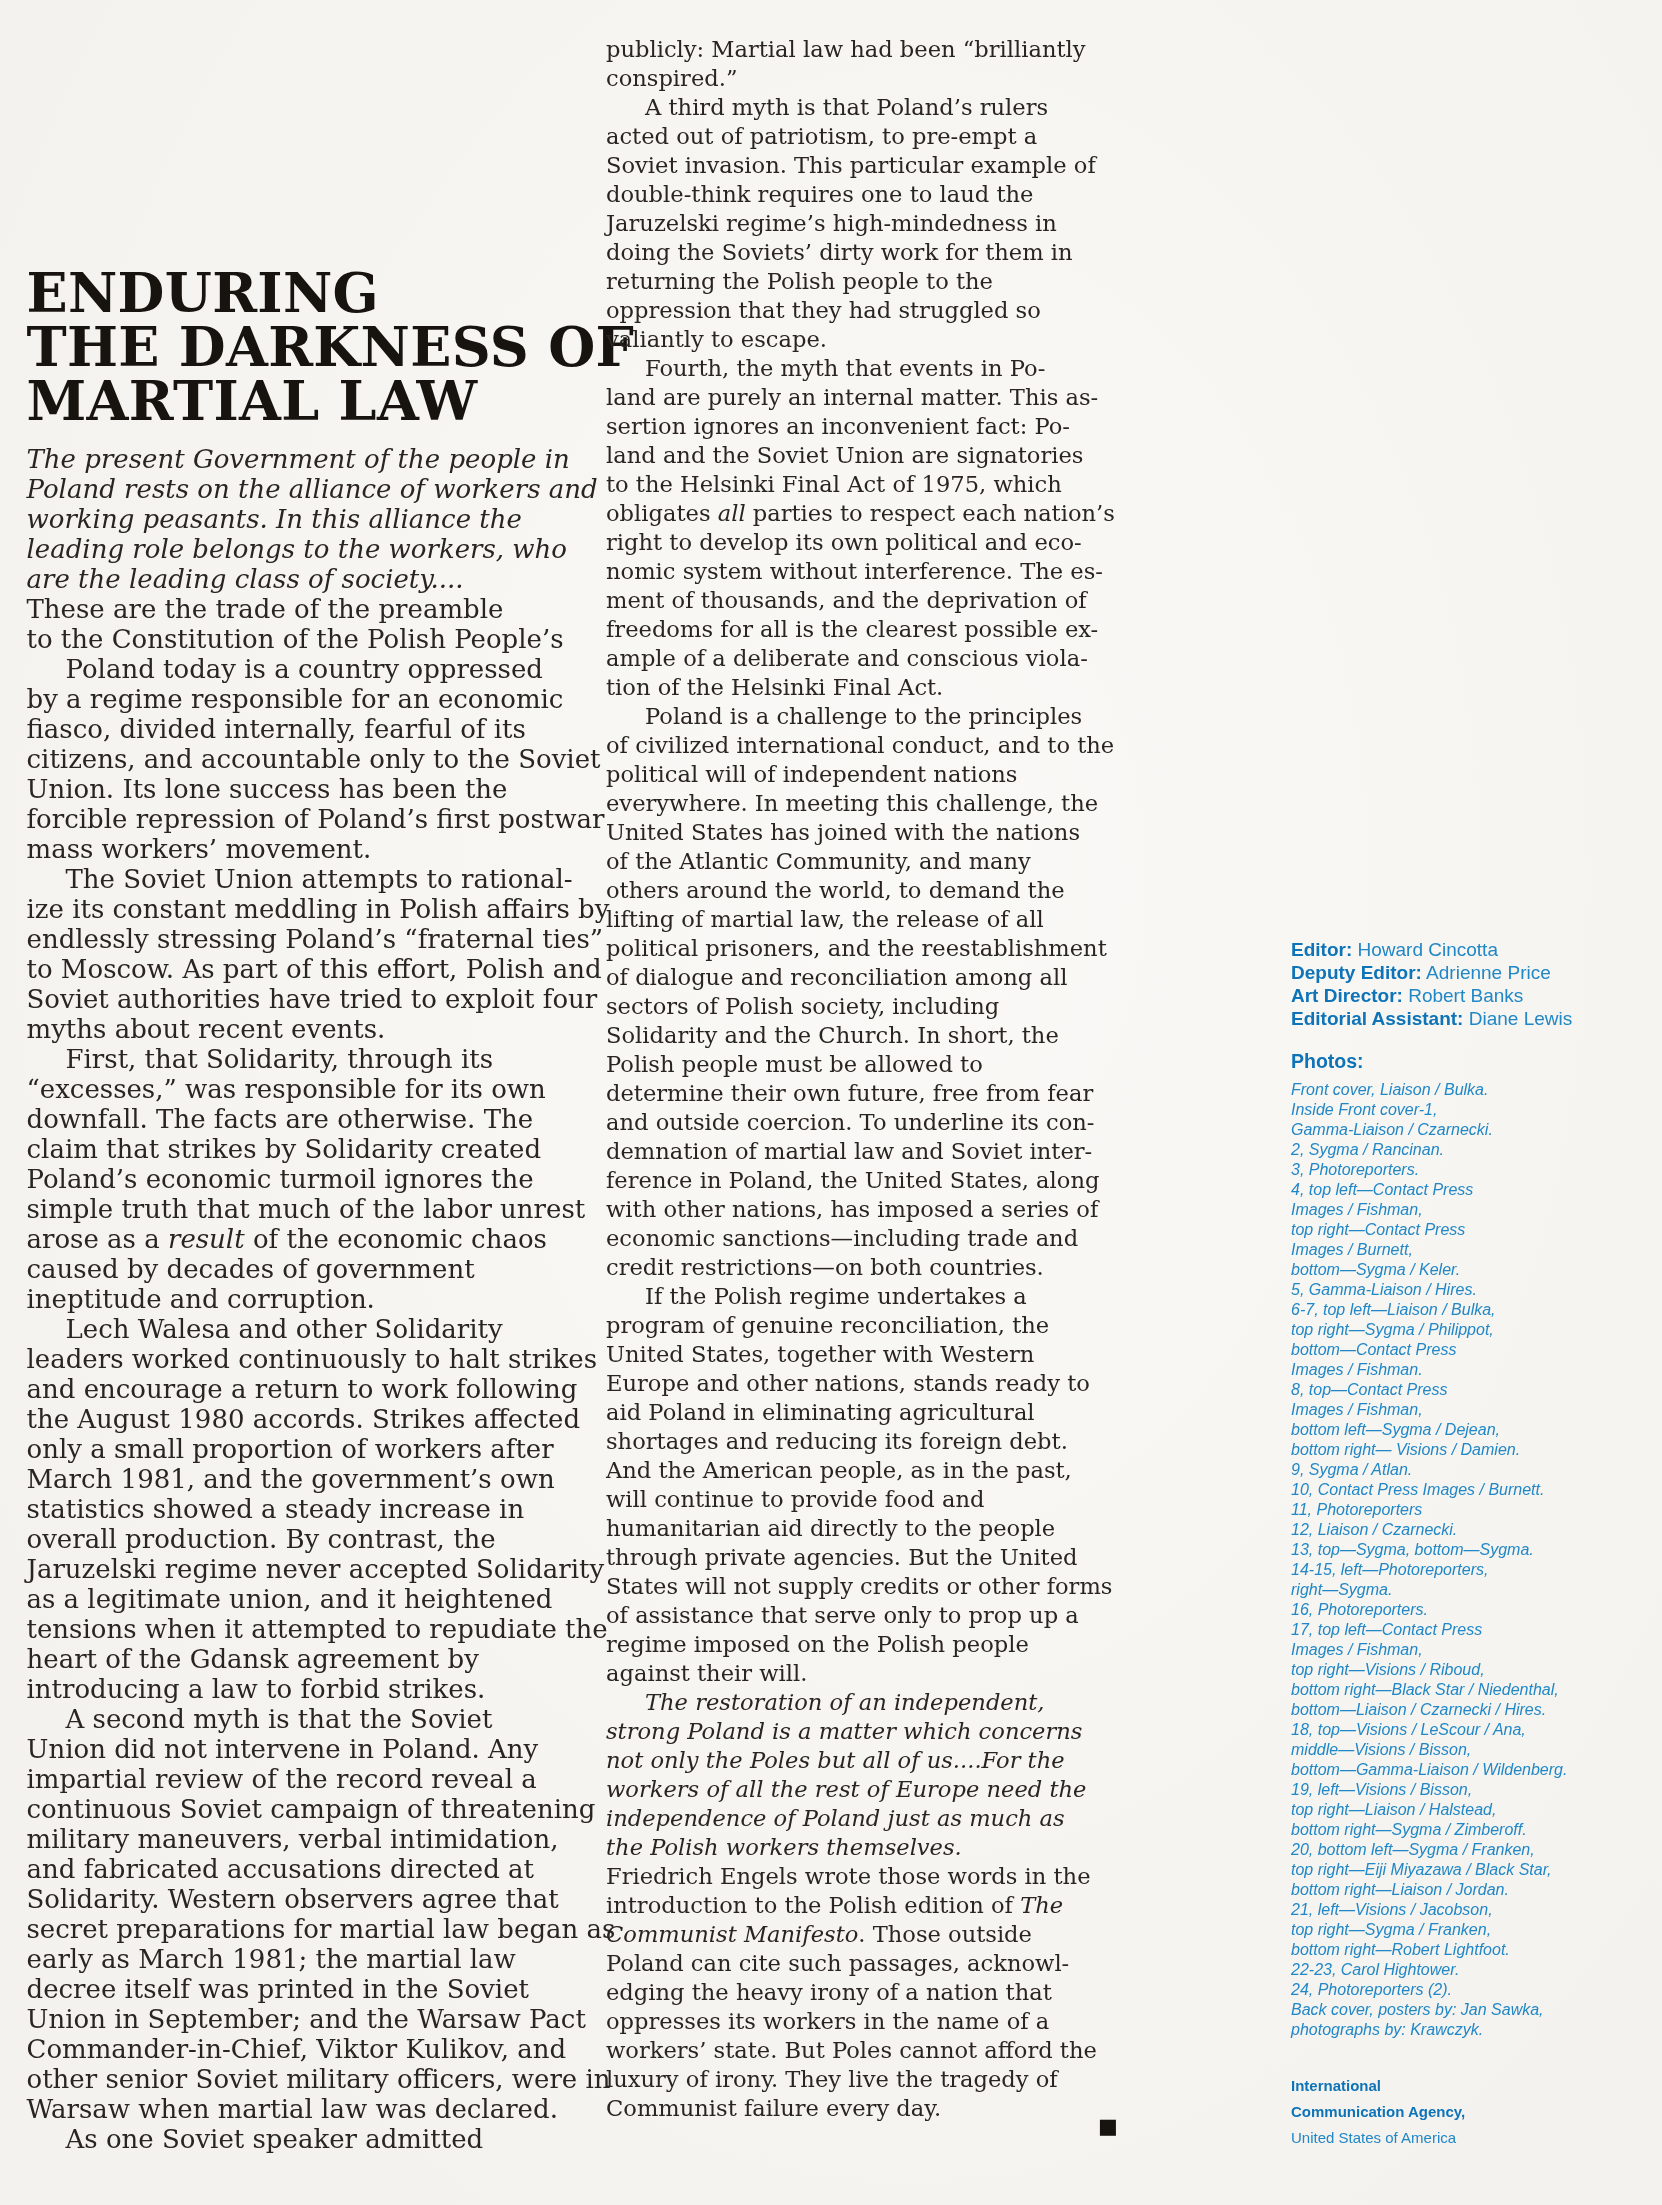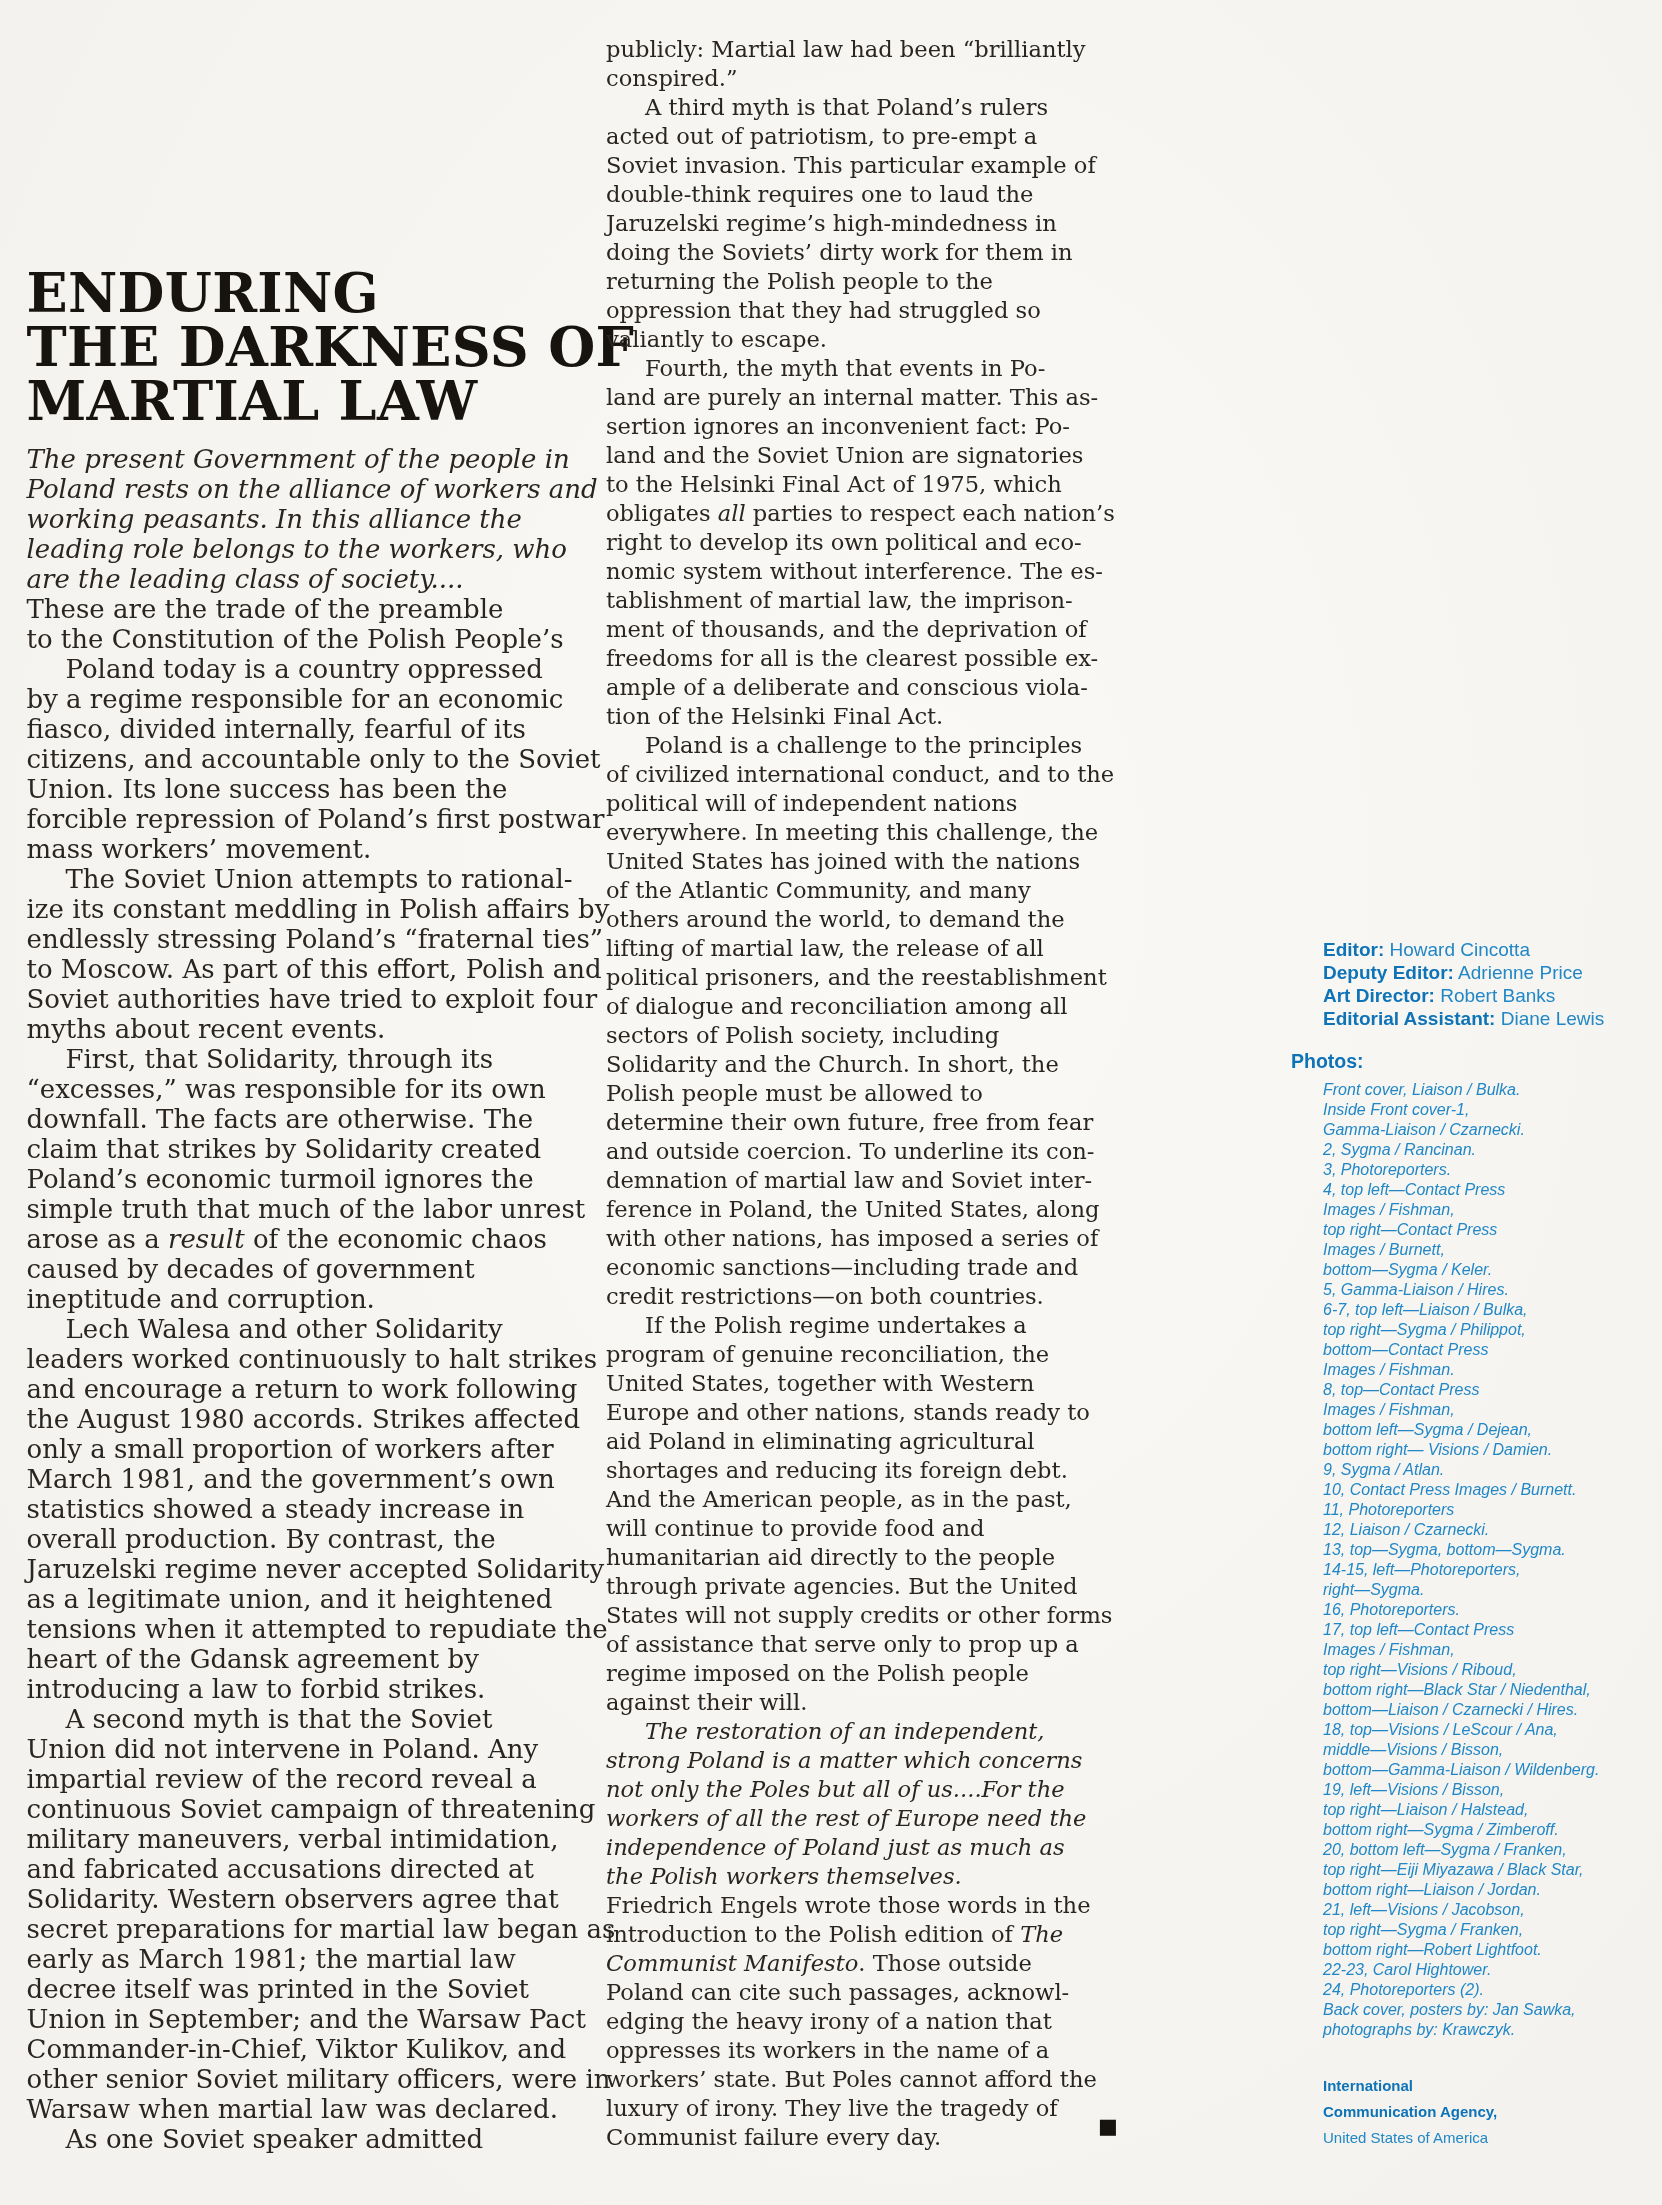--- a/index.html
+++ b/index.html
@@ -59,21 +59,21 @@
     font-size: 21px;
     line-height: 21px;
     color: #17130f;
     font-family: "DejaVu Sans", sans-serif;
   }
 
   .credits-block {
     font-family: "Liberation Sans", sans-serif;
     color: #2187c6;
   }
-  .credits-block .line { white-space: nowrap; margin-left: 32px; }
+  .credits-block .line { white-space: nowrap; }
   .credits-block strong { color: #0e73b7; font-weight: bold; }
 
   .staff-block {
     position: absolute;
     left: 1291px;
     top: 938px;
     font-size: 19px;
     line-height: 23px;
   }
   .photos-heading {
@@ -186,21 +186,20 @@
       <div class="line">oppression that they had struggled so</div>
       <div class="line">valiantly to escape.</div>
       <div class="line indent">Fourth, the myth that events in Po-</div>
       <div class="line">land are purely an internal matter. This as-</div>
       <div class="line">sertion ignores an inconvenient fact: Po-</div>
       <div class="line">land and the Soviet Union are signatories</div>
       <div class="line">to the Helsinki Final Act of 1975, which</div>
       <div class="line">obligates <em>all</em> parties to respect each nation’s</div>
       <div class="line">right to develop its own political and eco-</div>
       <div class="line">nomic system without interference. The es-</div>
-      <div class="line">tablishment of martial law, the imprison-</div>
       <div class="line">ment of thousands, and the deprivation of</div>
       <div class="line">freedoms for all is the clearest possible ex-</div>
       <div class="line">ample of a deliberate and conscious viola-</div>
       <div class="line">tion of the Helsinki Final Act.</div>
       <div class="line indent">Poland is a challenge to the principles</div>
       <div class="line">of civilized international conduct, and to the</div>
       <div class="line">political will of independent nations</div>
       <div class="line">everywhere. In meeting this challenge, the</div>
       <div class="line">United States has joined with the nations</div>
       <div class="line">of the Atlantic Community, and many</div>

